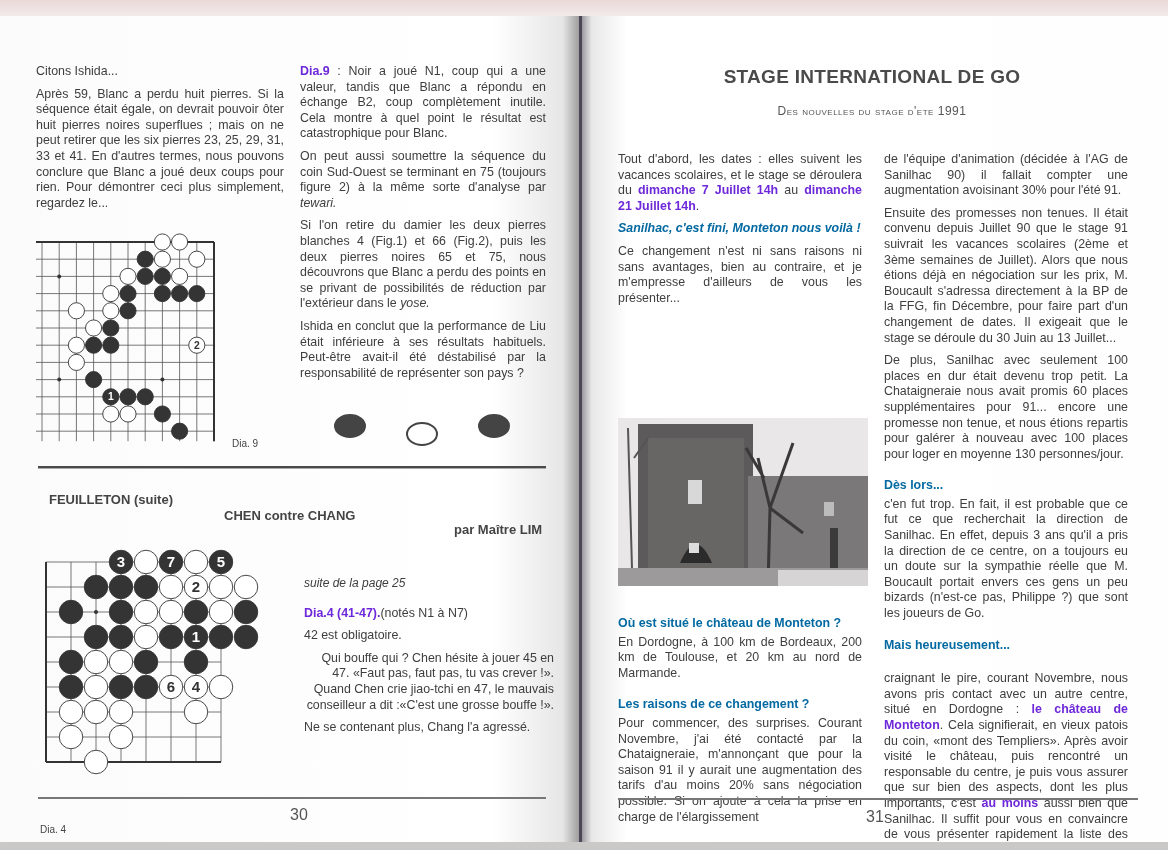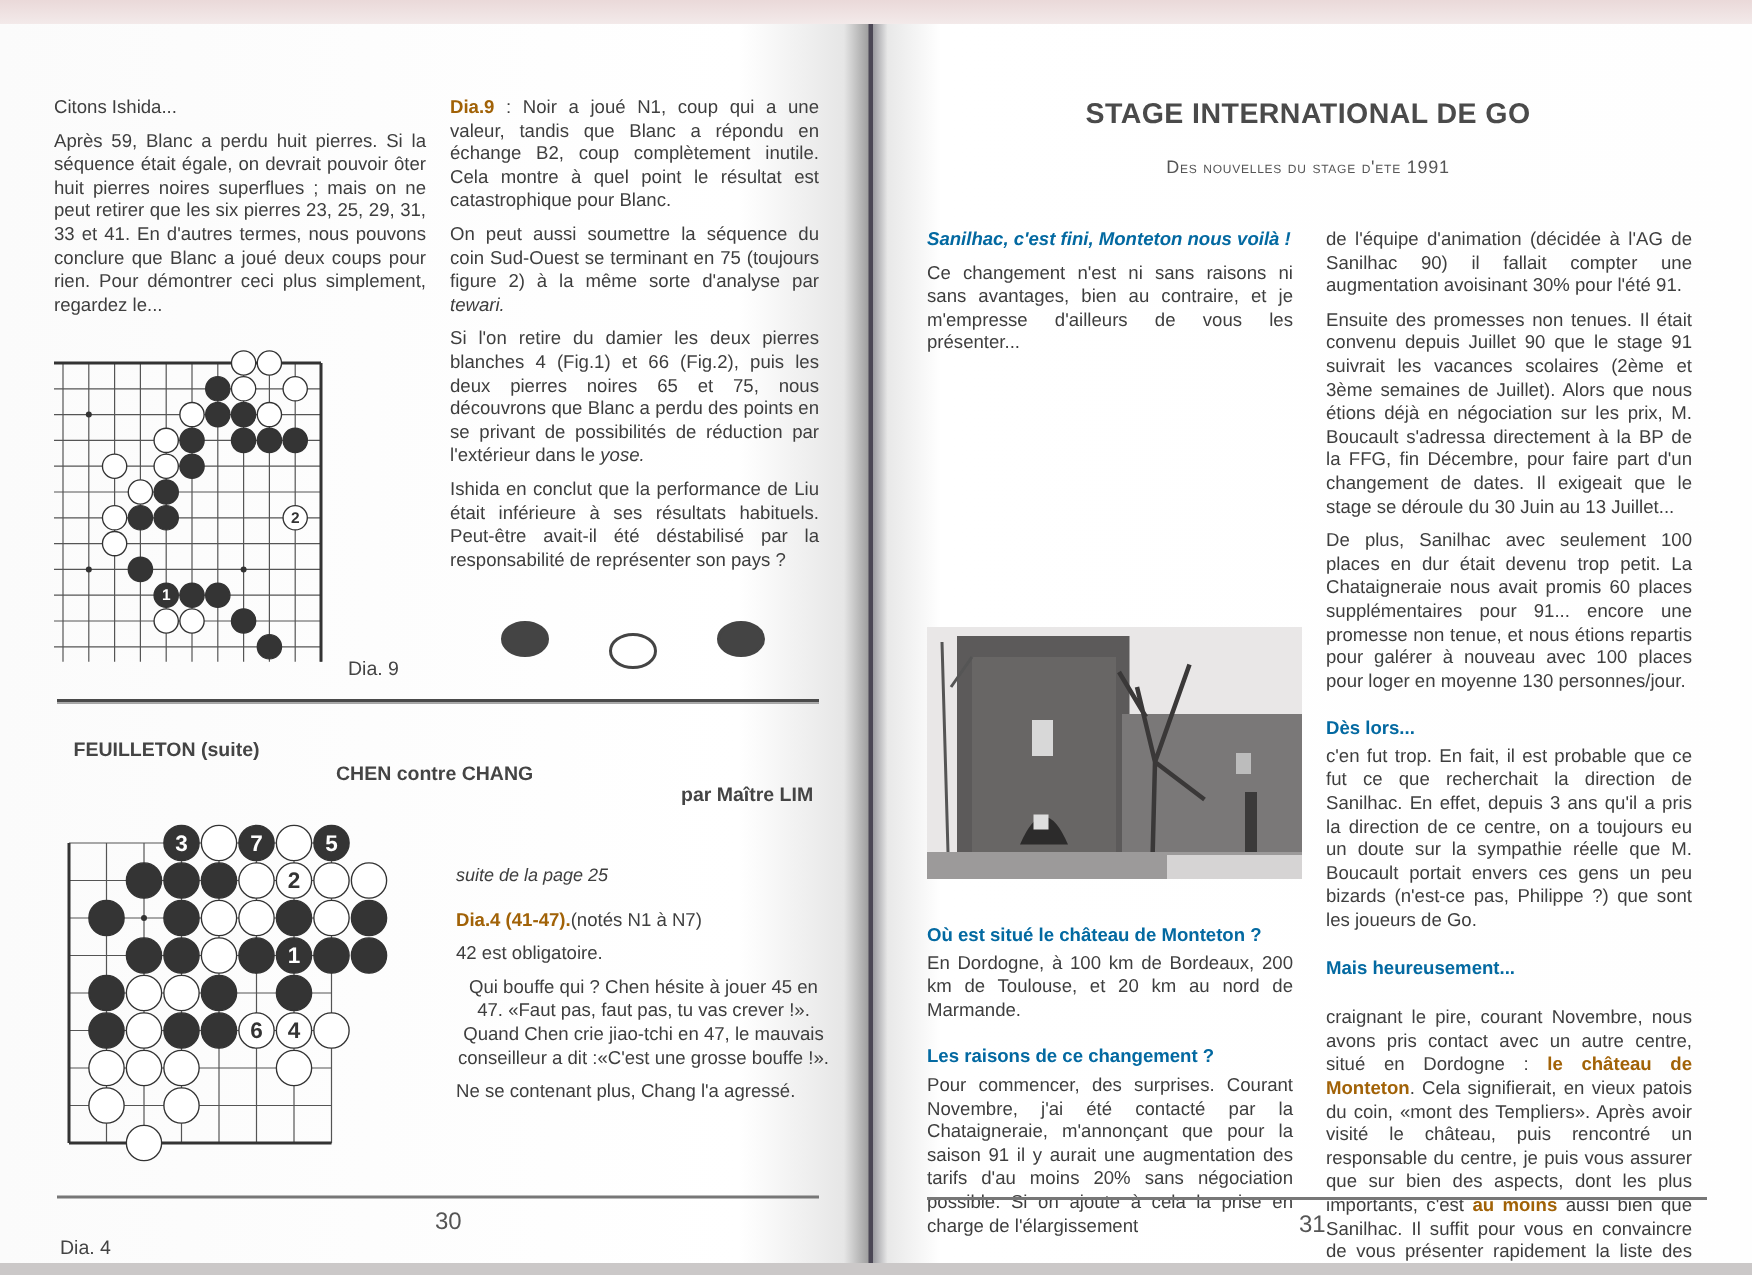--- a/index.html
+++ b/index.html
@@ -14,32 +14,32 @@
   .page {
     position: absolute; top: 16px; height: 830px; background: #fefefe;
   }
   .page.left { left: 0; width: 580px; background: linear-gradient(90deg, #fbfbfb 0%, #ffffff 85%, #e6e6e6 97%, #9a9a9a 100%); }
   .page.right { left: 580px; width: 588px; background: linear-gradient(90deg, #8a8a90 0%, #e8e8e8 2%, #ffffff 8%, #fefefe 100%); }
   .spine { position: absolute; left: 579px; top: 16px; width: 3px; height: 834px; background: #4b4755; }
   .bottombar { position: absolute; left: 0; bottom: 0; width: 1168px; height: 8px; background: #cbc8c8; }
 
   .txt { position: absolute; font-size: 12.4px; line-height: 15.6px; text-align: justify; color: #3e3e3e; }
   .txt p { margin-bottom: 7px; }
-  .txt b { color: #a16207; }
+  .txt b { color: #6d28d9; }
   .head { font-weight: bold; color: #0369a1; }
   .ital { font-style: italic; }
 
   .rule-left { position: absolute; left: 38px; top: 466px; width: 508px; height: 3px; background: #4a4a4a; border-bottom: 1px solid #aaa; }
   .rule-bot-left { position: absolute; left: 38px; top: 797px; width: 508px; height: 2px; background: #777; }
   .rule-bot-right { position: absolute; left: 618px; top: 798px; width: 520px; height: 2px; background: #777; }
 
   .title { position: absolute; left: 612px; top: 66px; width: 520px; text-align: center; font-size: 19px; font-weight: bold; color: #4a4a4a; letter-spacing: 0.3px; }
   .subtitle { position: absolute; left: 612px; top: 104px; width: 520px; text-align: center; font-size: 12px; color: #555; font-variant: small-caps; letter-spacing: 0.5px; }
 
-  .label { position: absolute; font-size: 13px; color: #444; }
+  .label { position: absolute; font-size: 10px; color: #444; }
   .pgnum { position: absolute; font-size: 16px; color: #555; }
   .photo { position: absolute; left: 618px; top: 418px; width: 250px; height: 168px; }
   .symbols { position: absolute; left: 330px; top: 410px; width: 200px; height: 40px; }
   svg text { font-family: "Liberation Sans", sans-serif; }
 </style>
 </head>
 <body>
 
 <div class="topbar"></div>
 
@@ -362,34 +362,35 @@
     <g>
       <circle cx="58" cy="214" r="11.75" fill="#ffffff" stroke="#333" stroke-width="0.9"></circle>
     </g>
   </svg>
 <div class="label" style="left:40px;top:824px;">Dia. 4</div>
 
 <div class="txt" style="left:304px;top:576px;width:250px;">
   <p class="ital" style="margin-bottom:14px;font-size:12px;">suite de la page 25</p>
   <p><b>Dia.4 (41-47).</b><span>(notés N1 à N7)</span></p>
   <p>42 est obligatoire.</p>
-  <p style="text-align:center;">Qui bouffe qui ? Chen hésite à jouer 45 en 47. «Faut pas, faut pas, tu vas crever !». Quand Chen crie jiao-tchi en 47, le mauvais conseilleur a dit :«C'est une grosse bouffe !».</p>
+  <p style="text-align:right;">Qui bouffe qui ? Chen hésite à jouer 45 en 47. «Faut pas, faut pas, tu vas crever !». Quand Chen crie jiao-tchi en 47, le mauvais conseilleur a dit :«C'est une grosse bouffe !».</p>
   <p>Ne se contenant plus, Chang l'a agressé.</p>
 </div>
 
 <div class="rule-bot-left"></div>
 <div class="pgnum" style="left:290px;top:806px;">30</div>
 
 <div class="page right"></div>
 <div class="spine"></div>
 
 <div class="title">STAGE INTERNATIONAL DE GO</div>
 <div class="subtitle">Des nouvelles du stage d'ete 1991</div>
 
 <div class="txt" style="left:618px;top:152px;width:244px;">
+  <p><span>Tout d'abord, les dates : elles suivent les vacances scolaires, et le stage se déroulera du </span><b>dimanche 7 Juillet 14h</b><span> au </span><b>dimanche 21 Juillet 14h</b><span>.</span></p>
   <p class="head ital">Sanilhac, c'est fini, Monteton nous voilà !</p>
   <p>Ce changement n'est ni sans raisons ni sans avantages, bien au contraire, et je m'empresse d'ailleurs de vous les présenter...</p>
 </div>
 
 <svg class="photo" viewBox="0 0 250 168">
   <rect width="250" height="168" fill="#e9e7e7"></rect>
   <rect x="20" y="6" width="115" height="162" fill="#5c5a5a"></rect>
   <rect x="130" y="58" width="120" height="110" fill="#7a7878"></rect>
   <rect x="30" y="20" width="96" height="140" fill="#6d6b6a" opacity="0.7"></rect>
   <rect x="70" y="62" width="14" height="24" fill="#d8d8d8"></rect>

